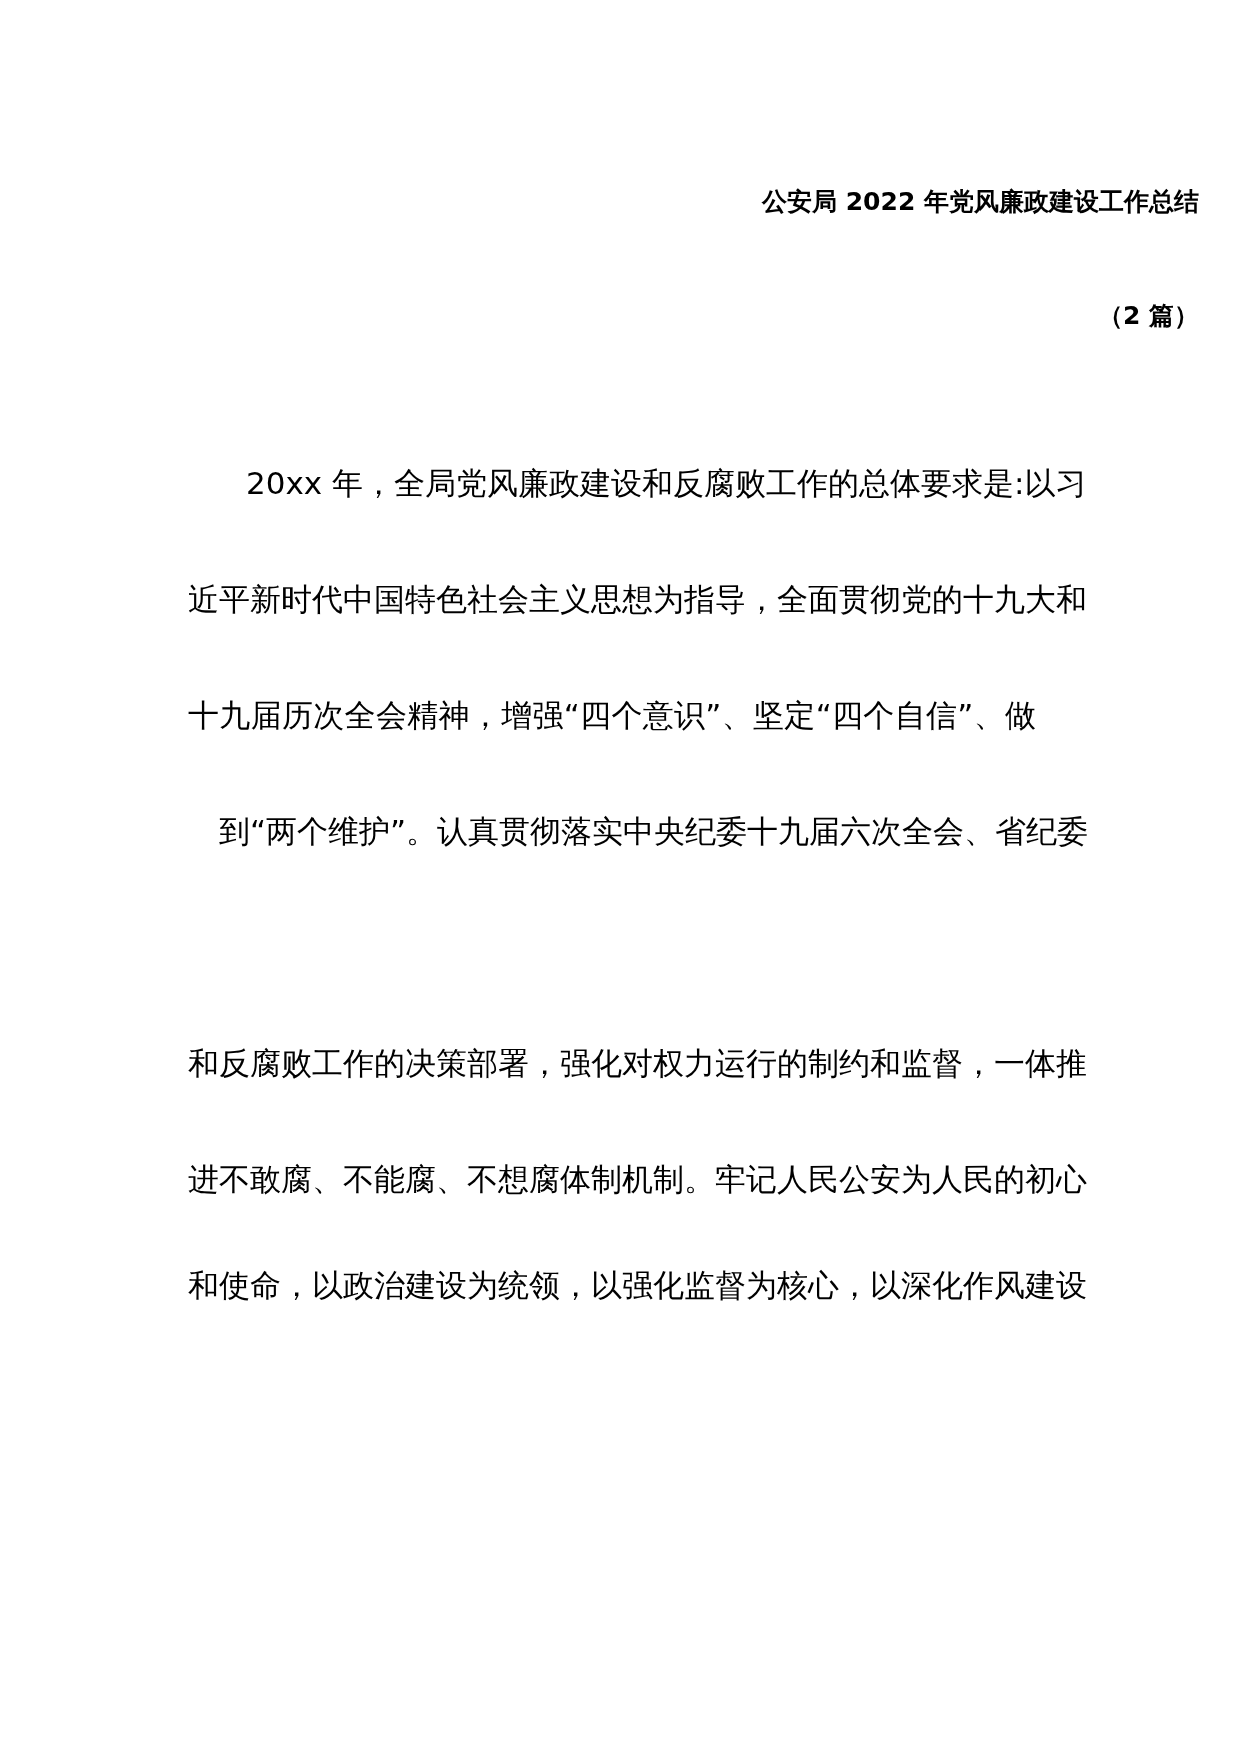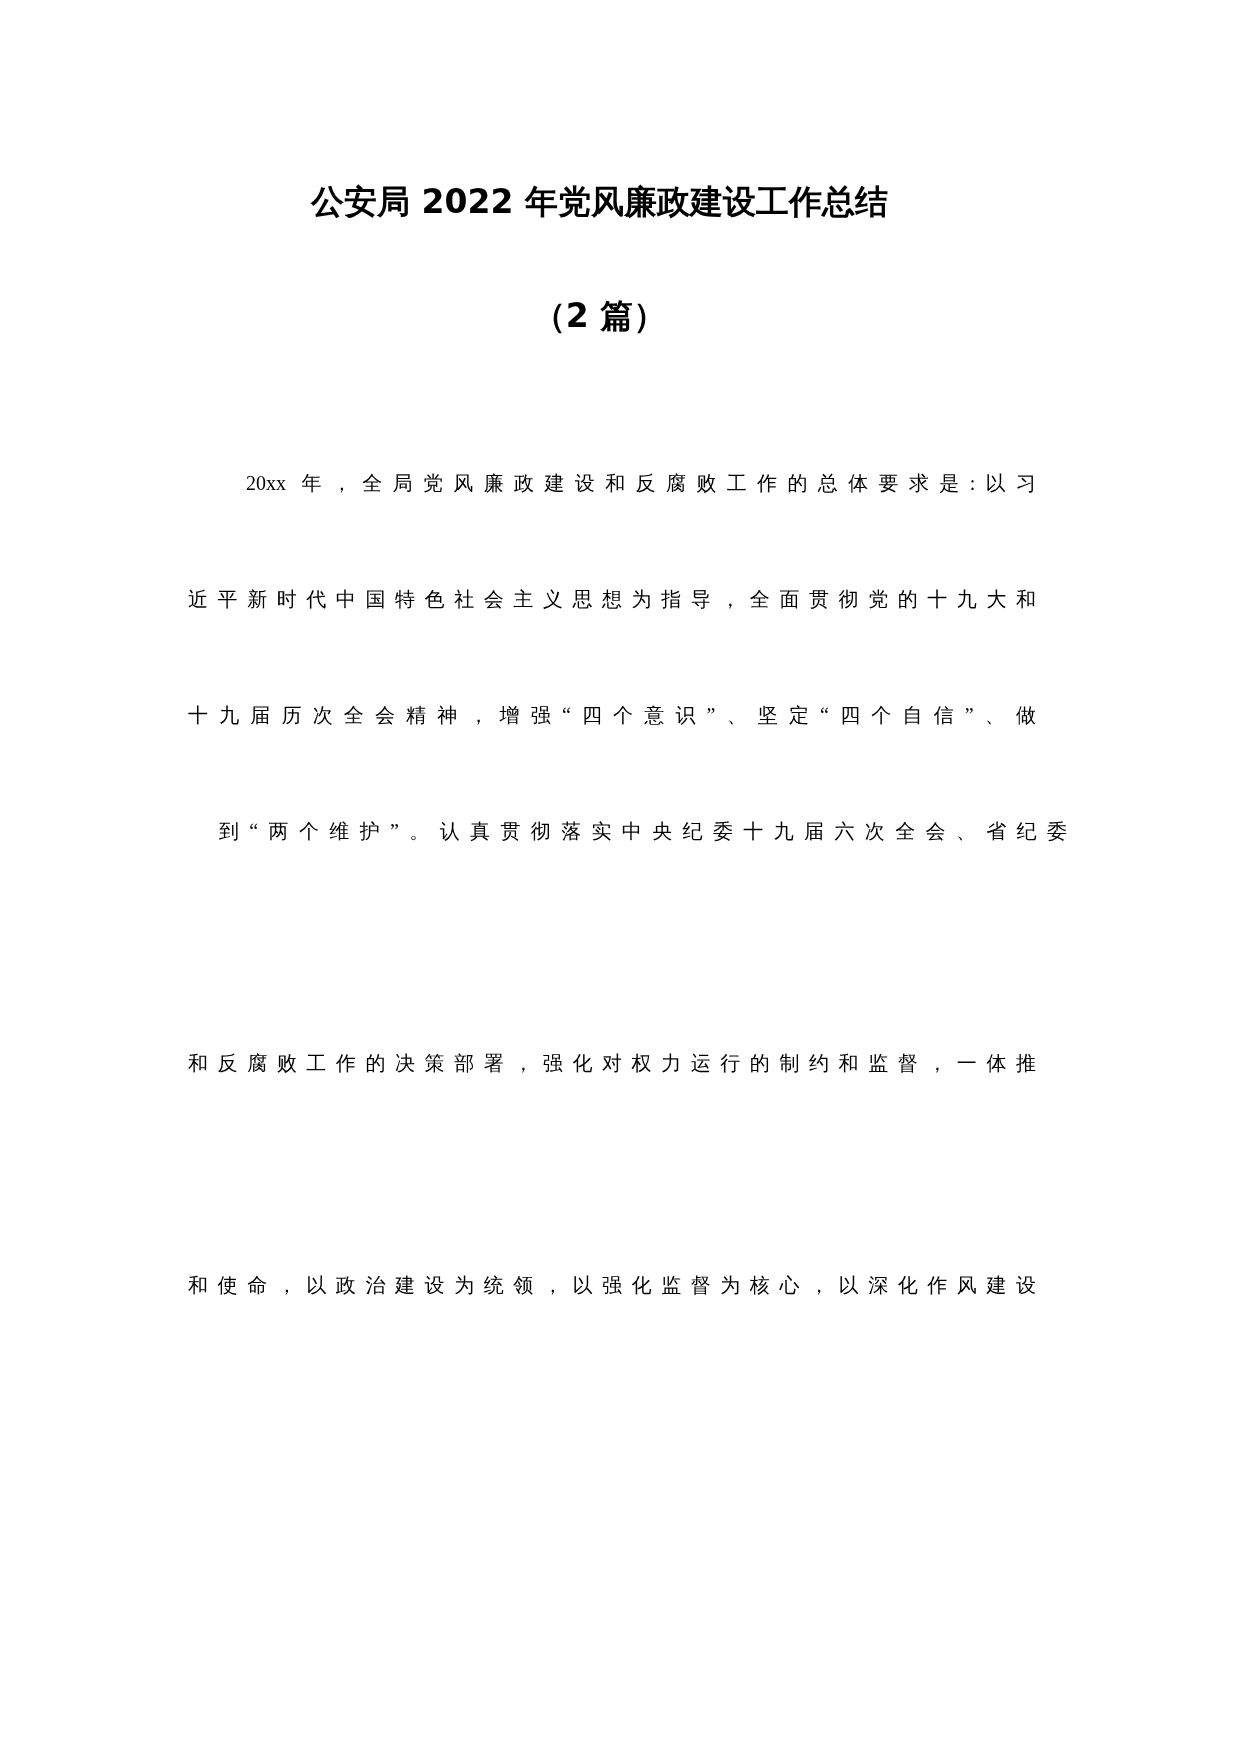--- a/index.html
+++ b/index.html
@@ -19,52 +19,52 @@
       position: absolute;
       left: 0; top: 0;
       width: 1240px;
       height: 1754px;
       background: #ffffff;
     }
     .heading {
       position: absolute;
       left: 0;
       width: 1199px;
-      text-align: center;
+      text-align: right;
       font-weight: bold;
-      font-size: 33px;
+      font-size: 25px;
       line-height: 40px;
       letter-spacing: 0px;
       white-space: nowrap;
     }
     #title { top: 182px; }
     #subtitle { top: 296px; }
     #section-heading { top: 410px; }
     .body-line {
       position: absolute;
       left: 188px;
       width: 848px;
-      font-size: 20px;
+      font-size: 31px;
       line-height: 36px;
       white-space: nowrap;
       text-align: justify;
       text-align-last: justify;
-      font-family: Liberation Serif, serif;
     }
     .body-line.first {
       left: 246px;
       width: 790px;
     }
   </style>
 </head>
 <body>
 
 <div class="page">
   <div id="title" class="heading">公安局 2022 年党风廉政建设工作总结</div>
   <div id="subtitle" class="heading">（2 篇）</div>
 
   <div class="body-line first" style="top:465px;">20xx 年，全局党风廉政建设和反腐败工作的总体要求是:以习</div>
   <div class="body-line" style="top:581px;">近平新时代中国特色社会主义思想为指导，全面贯彻党的十九大和</div>
   <div class="body-line" style="top:697px;">十九届历次全会精神，增强“四个意识”、坚定“四个自信”、做</div>
   <div class="body-line" style="top:813px;margin-left:31px;">到“两个维护”。认真贯彻落实中央纪委十九届六次全会、省纪委</div>
   <div class="body-line" style="top:1045px;">和反腐败工作的决策部署，强化对权力运行的制约和监督，一体推</div>
+  <div class="body-line" style="top:1161px;">进不敢腐、不能腐、不想腐体制机制。牢记人民公安为人民的初心</div>
   <div class="body-line" style="top:1267px;">和使命，以政治建设为统领，以强化监督为核心，以深化作风建设</div>
 </div>
 
 </body></html>

